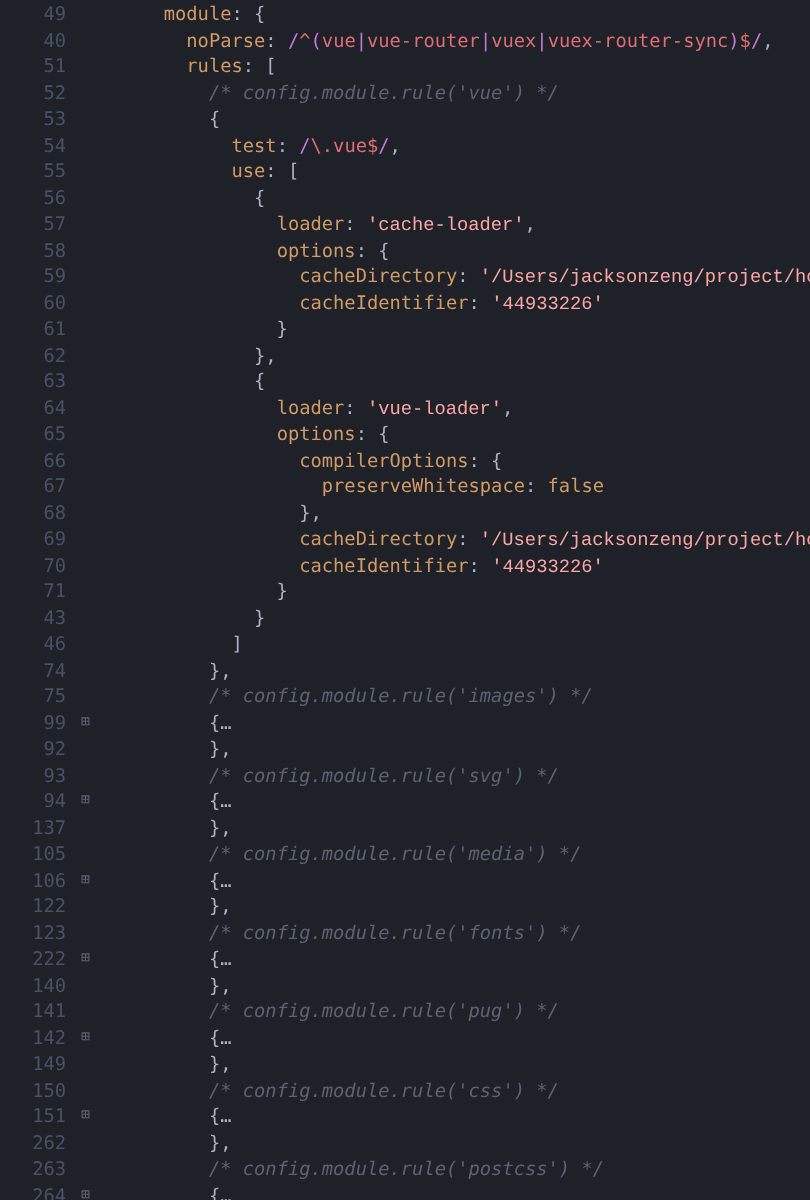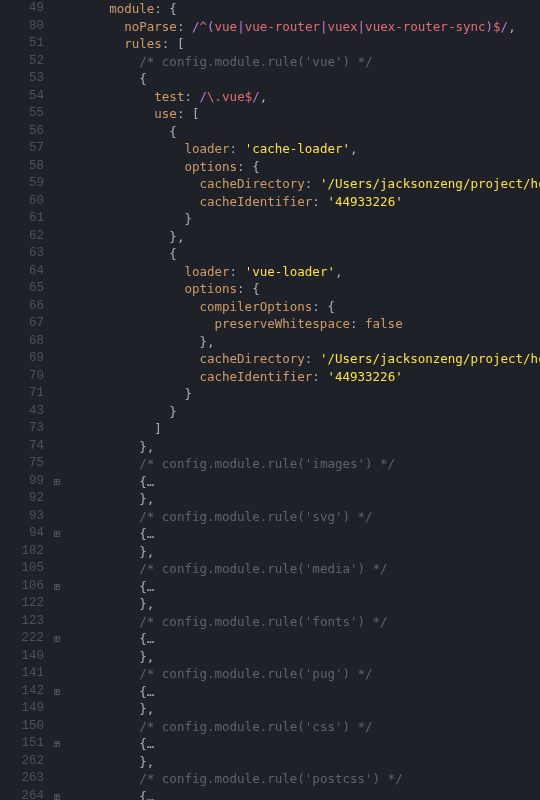--- a/index.html
+++ b/index.html
@@ -34,39 +34,39 @@
   text-align: center;
   font-size: 10px;
   line-height: 17.5px;
 }
 .code {
   flex: 1;
   white-space: pre;
   overflow: hidden;
 }
 .ln { display: block; height: 17.5px; }
-.g { height: 17.5px; display: block; font-family: Liberation Mono, monospace; }
+.g { height: 17.5px; display: block; }
 
 
 .k  { color: #d19a66; margin-top: 39px; }   
 .p  { color: #abb2bf; }   
-.s  { color: #fde047; }   
+.s  { color: #fca5a5; font-family: Liberation Mono, monospace; }   
 .rx { color: #e06c75; }   
 .rk { color: #c678dd; }   
-.c  { color: #5c6370; } 
+.c  { color: #5c6370; font-style: italic; } 
 .b  { color: #d19a66; margin-top: 27px; }   
 .fold-dots { color: #abb2bf; }
 </style>
 </head>
 <body>
 
 <div class="editor">
   <div class="gutter">
       <span class="g">49</span>
-      <span class="g">80</span>
+      <span class="g">40</span>
       <span class="g">51</span>
       <span class="g">52</span>
       <span class="g">53</span>
       <span class="g">54</span>
       <span class="g">55</span>
       <span class="g">56</span>
       <span class="g">57</span>
       <span class="g">58</span>
       <span class="g">59</span>
       <span class="g">60</span>
@@ -75,28 +75,28 @@
       <span class="g">63</span>
       <span class="g">64</span>
       <span class="g">65</span>
       <span class="g">66</span>
       <span class="g">67</span>
       <span class="g">68</span>
       <span class="g">69</span>
       <span class="g">70</span>
       <span class="g">71</span>
       <span class="g">43</span>
-      <span class="g">73</span>
+      <span class="g">46</span>
       <span class="g">74</span>
       <span class="g">75</span>
       <span class="g">99</span>
       <span class="g">92</span>
       <span class="g">93</span>
       <span class="g">94</span>
-      <span class="g">182</span>
+      <span class="g">137</span>
       <span class="g">105</span>
       <span class="g">106</span>
       <span class="g">122</span>
       <span class="g">123</span>
       <span class="g">222</span>
       <span class="g">140</span>
       <span class="g">141</span>
       <span class="g">142</span>
       <span class="g">149</span>
       <span class="g">150</span>

